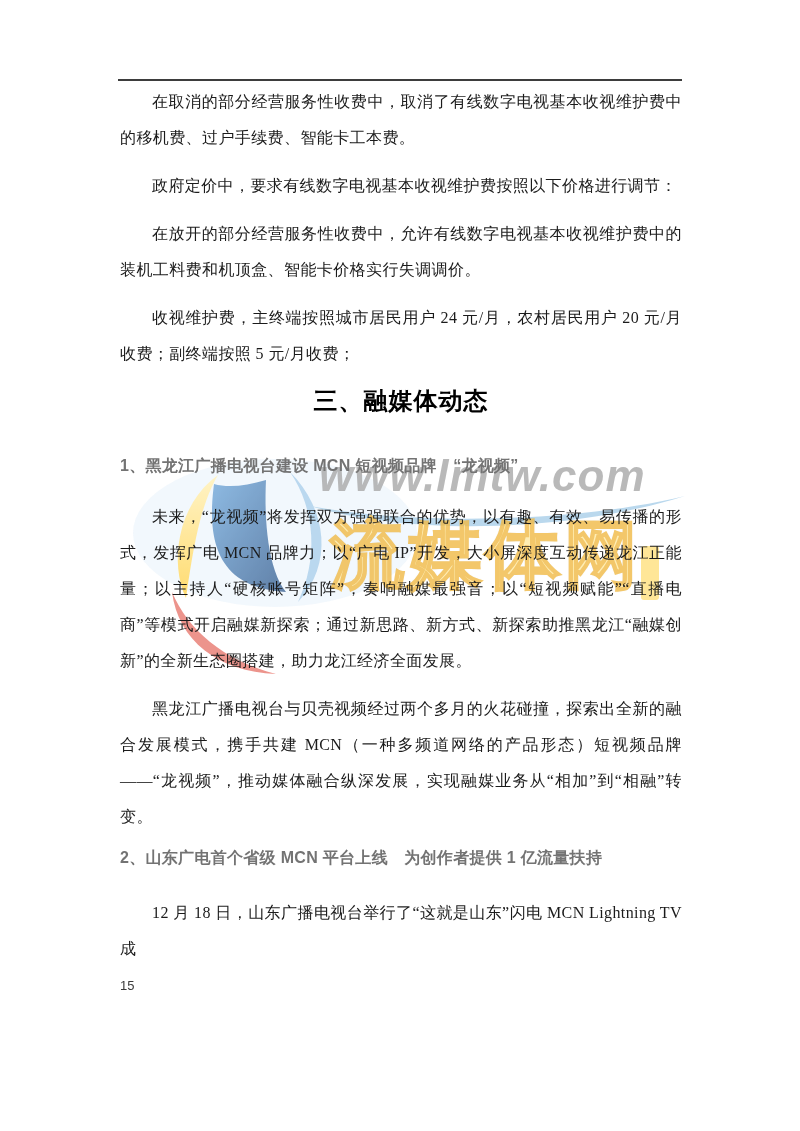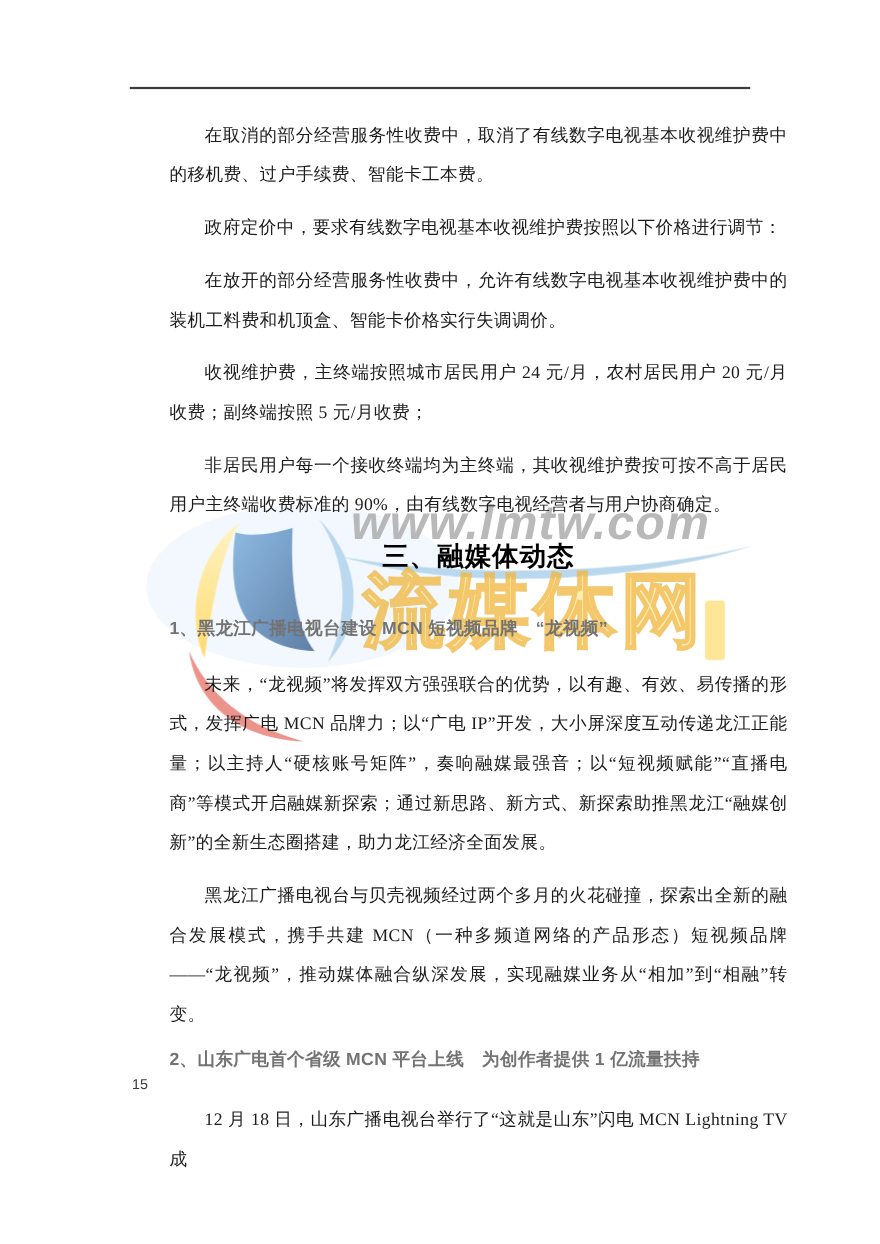--- a/index.html
+++ b/index.html
@@ -28,23 +28,22 @@
   .wm-brand{
     position:absolute;left:330px;top:518px;
     font-family:"Liberation Sans","DejaVu Sans",sans-serif;
     font-weight:bold;font-size:74px;line-height:1;letter-spacing:4px;
     color:#ffe9a0;-webkit-text-stroke:2px #f0b945;
     text-shadow:0 0 2px rgba(130,170,225,.45);
     opacity:.8;white-space:nowrap;
   }
   
   .content{
-    position:absolute;left:120px;top:106px;width:562px;z-index:1;
+    position:absolute;left:120px;top:84px;width:562px;z-index:1;
     color:#1b1b1b;
-    margin-left:34px;
   }
   .content p{
     margin:0 0 12px 0;
     font-size:16px;line-height:36px;
     letter-spacing:.4px;
     text-align:justify;text-indent:2em;
   }
   h1.section{
     margin:0 0 37px 0;
     font-family:"Liberation Sans","DejaVu Sans",sans-serif;
@@ -96,21 +95,20 @@
     </svg>
     <div class="wm-brand">流媒体网</div>
     <div class="wm-url">www.lmtw.com</div>
   </div>
 
   <div class="content">
     <p>在取消的部分经营服务性收费中，取消了有线数字电视基本收视维护费中的移机费、过户手续费、智能卡工本费。</p>
     <p>政府定价中，要求有线数字电视基本收视维护费按照以下价格进行调节：</p>
     <p>在放开的部分经营服务性收费中，允许有线数字电视基本收视维护费中的装机工料费和机顶盒、智能卡价格实行失调调价。</p>
     <p>收视维护费，主终端按照城市居民用户 24 元/月，农村居民用户 20 元/月收费；副终端按照 5 元/月收费；</p>
-    <p>非居民用户每一个接收终端均为主终端，其收视维护费按可按不高于居民用户主终端收费标准的 90%，由有线数字电视经营者与用户协商确定。</p>
 
     <h1 class="section">三、融媒体动态</h1>
 
     <h2 class="sub">1、黑龙江广播电视台建设 MCN 短视频品牌　“龙视频”</h2>
     <p>未来，“龙视频”将发挥双方强强联合的优势，以有趣、有效、易传播的形式，发挥广电 MCN 品牌力；以“广电 IP”开发，大小屏深度互动传递龙江正能量；以主持人“硬核账号矩阵”，奏响融媒最强音；以“短视频赋能”“直播电商”等模式开启融媒新探索；通过新思路、新方式、新探索助推黑龙江“融媒创新”的全新生态圈搭建，助力龙江经济全面发展。</p>
     <p>黑龙江广播电视台与贝壳视频经过两个多月的火花碰撞，探索出全新的融合发展模式，携手共建 MCN（一种多频道网络的产品形态）短视频品牌——“龙视频”，推动媒体融合纵深发展，实现融媒业务从“相加”到“相融”转变。</p>
 
     <h2 class="sub second">2、山东广电首个省级 MCN 平台上线　为创作者提供 1 亿流量扶持</h2>
     <p class="last">12 月 18 日，山东广播电视台举行了“这就是山东”闪电 MCN Lightning TV 成</p>
   </div>

